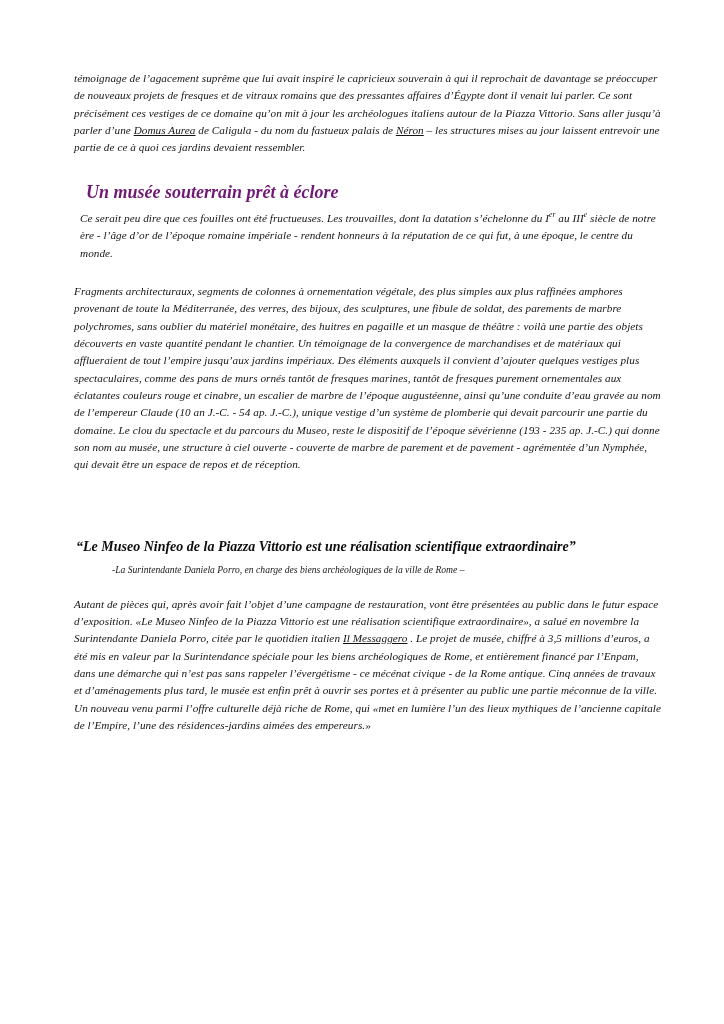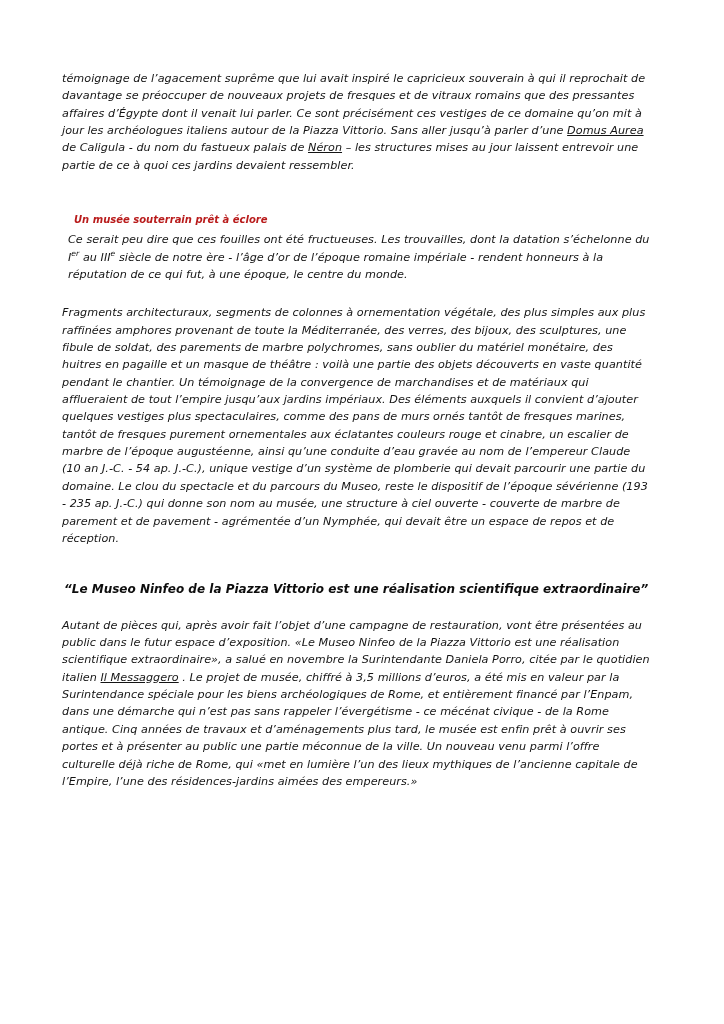--- a/index.html
+++ b/index.html
@@ -15,23 +15,24 @@
     overflow: hidden;
   }
   .page {
     position: relative;
     width: 724px;
     height: 1024px;
     background: #ffffff;
   }
   .content {
     position: absolute;
-    left: 62px;
+    left: 74px;
     top: 70px;
     width: 588px;
+    font-family: Liberation Serif, serif;
   }
   p, h2, h3, .quote-attrib {
     margin: 0;
   }
   .para {
     font-style: italic;
     font-size: 11.2px;
     line-height: 1.55;
     letter-spacing: 0.05px;
     text-align: left;
@@ -39,36 +40,36 @@
   }
   .para + .para {
     margin-top: 21px;
   }
   .block-gap {
     margin-top: 14px;
   }
   .section-title {
     font-style: italic;
     font-weight: bold;
-    font-size: 10px;
+    font-size: 18px;
     line-height: 1.5;
-    margin-top: 38px;
+    margin-top: 22px;
     margin-bottom: 4px;
     margin-left: 12px;
-    color: #b91c1c;
+    color: #701a75;
   }
   .para-indent {
     margin-left: 6px;
   }
   .quote {
     font-style: italic;
     font-weight: bold;
-    font-size: 12px;
+    font-size: 14px;
     line-height: 1.45;
-    margin-top: 34px;
+    margin-top: 63px;
     margin-left: 2px;
     color: #0d0d0d;
   }
   .quote-attrib {
     font-style: italic;
     font-size: 9.6px;
     line-height: 1.5;
     margin-top: 6px;
     margin-left: 38px;
     color: #171717;
@@ -98,19 +99,20 @@
 
     <h2 class="section-title">Un musée souterrain prêt à éclore</h2>
 
     <p class="para para-indent">
       <span>Ce serait peu dire que ces fouilles ont été fructueuses. Les trouvailles, dont la datation s’échelonne du I</span><sup>er</sup><span> au III</span><sup>e</sup><span> siècle de notre ère - l’âge d’or de l’époque romaine impériale - rendent honneurs à la réputation de ce qui fut, à une époque, le centre du monde.</span>
     </p>
 
     <p class="para block-gap">Fragments architecturaux, segments de colonnes à ornementation végétale, des plus simples aux plus raffinées amphores provenant de toute la Méditerranée, des verres, des bijoux, des sculptures, une fibule de soldat, des parements de marbre polychromes, sans oublier du matériel monétaire, des huitres en pagaille et un masque de théâtre : voilà une partie des objets découverts en vaste quantité pendant le chantier. Un témoignage de la convergence de marchandises et de matériaux qui afflueraient de tout l’empire jusqu’aux jardins impériaux. Des éléments auxquels il convient d’ajouter quelques vestiges plus spectaculaires, comme des pans de murs ornés tantôt de fresques marines, tantôt de fresques purement ornementales aux éclatantes couleurs rouge et cinabre, un escalier de marbre de l’époque augustéenne, ainsi qu’une conduite d’eau gravée au nom de l’empereur Claude (10 an J.-C. - 54 ap. J.-C.), unique vestige d’un système de plomberie qui devait parcourir une partie du domaine. Le clou du spectacle et du parcours du Museo, reste le dispositif de l’époque sévérienne (193 - 235 ap. J.-C.) qui donne son nom au musée, une structure à ciel ouverte - couverte de marbre de parement et de pavement - agrémentée d’un Nymphée, qui devait être un espace de repos et de réception.</p>
 
     <h3 class="quote">“Le Museo Ninfeo de la Piazza Vittorio est une réalisation scientifique extraordinaire”</h3>
+    <p class="quote-attrib">-La Surintendante Daniela Porro, en charge des biens archéologiques de la ville de Rome –</p>
 
     <p class="para final-block">
       <span>Autant de pièces qui, après avoir fait l’objet d’une campagne de restauration, vont être présentées au public dans le futur espace d’exposition. «Le Museo Ninfeo de la Piazza Vittorio est une réalisation scientifique extraordinaire», a salué en novembre la Surintendante Daniela Porro, citée par le quotidien italien </span><span class="u">Il Messaggero</span><span> . Le projet de musée, chiffré à 3,5 millions d’euros, a été mis en valeur par la Surintendance spéciale pour les biens archéologiques de Rome, et entièrement financé par l’Enpam, dans une démarche qui n’est pas sans rappeler l’évergétisme - ce mécénat civique - de la Rome antique. Cinq années de travaux et d’aménagements plus tard, le musée est enfin prêt à ouvrir ses portes et à présenter au public une partie méconnue de la ville. Un nouveau venu parmi l’offre culturelle déjà riche de Rome, qui «met en lumière l’un des lieux mythiques de l’ancienne capitale de l’Empire, l’une des résidences-jardins aimées des empereurs.»</span>
     </p>
 
   </div>
 </div>
 
 </body></html>

